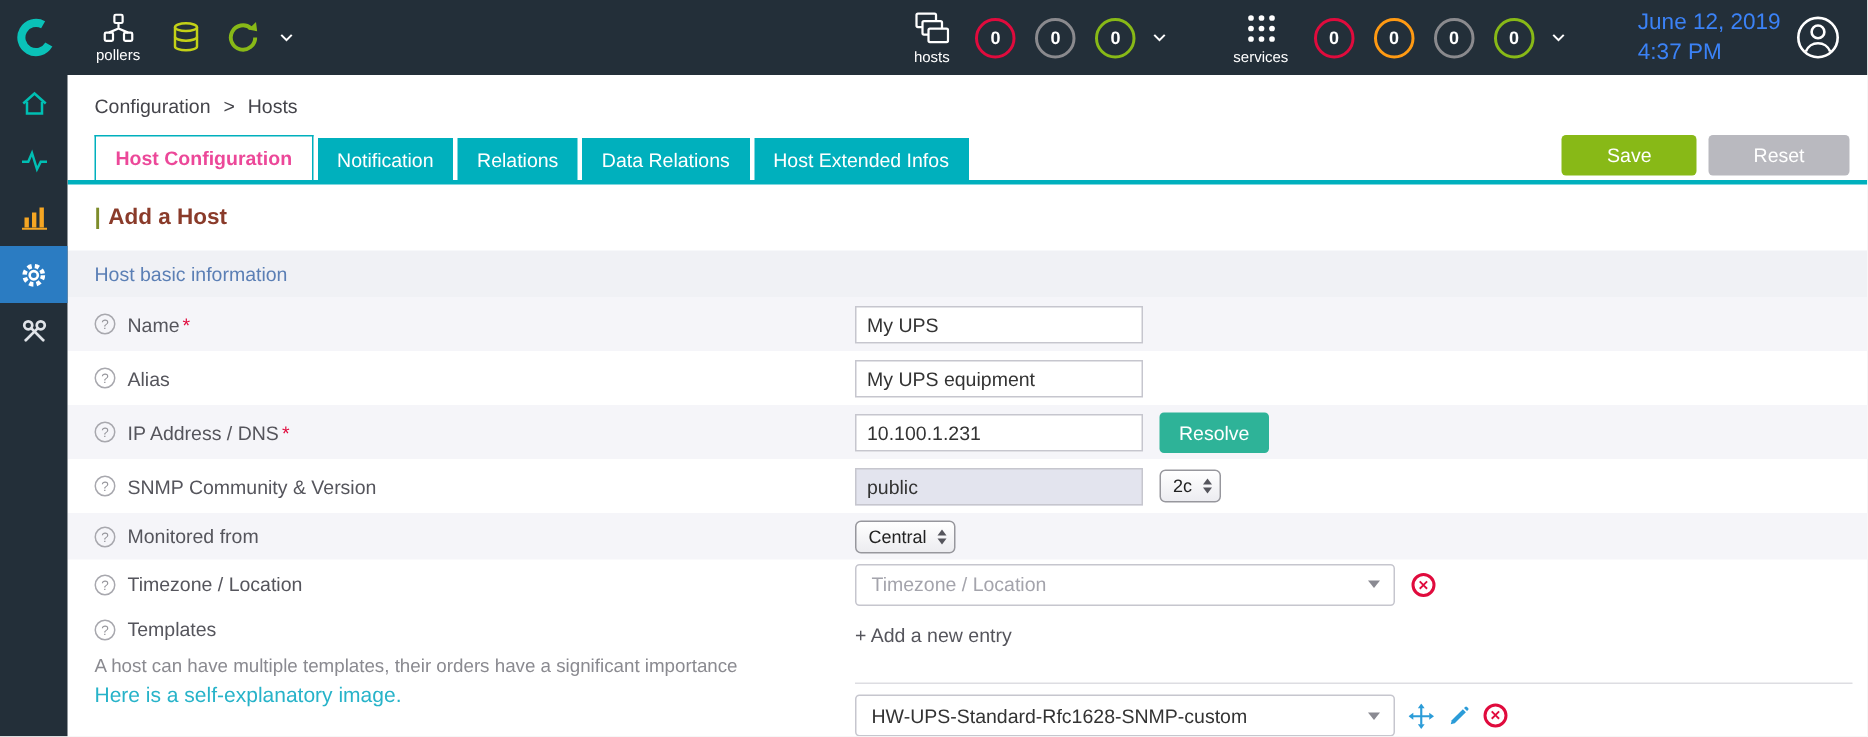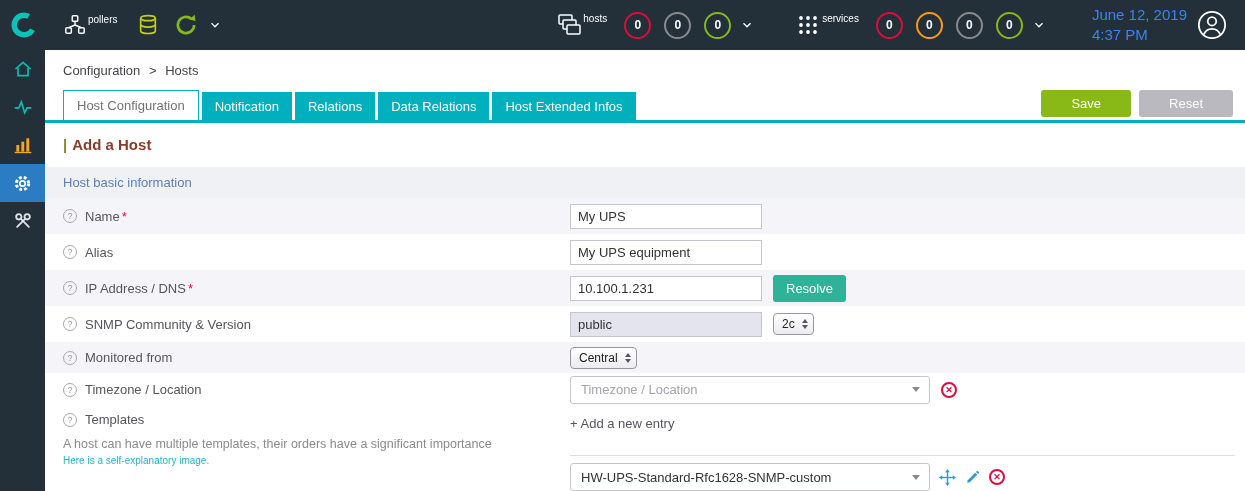--- a/index.html
+++ b/index.html
@@ -2,21 +2,21 @@
 <html><head>
 <meta charset="utf-8">
 <style>
   * { margin:0; padding:0; box-sizing:border-box; }
   body { font-family:"Liberation Sans", sans-serif; background:#e8e8e8; }
   .screen { position:relative; width:1245px; height:491px; overflow:hidden; background:#fff; }
 
   
   .topbar { position:absolute; top:0; left:0; right:0; height:50px; background:#232f39; display:flex; align-items:center; color:#fff; z-index:5; }
   .logo-box { width:48px; height:50px; display:flex; align-items:center; justify-content:center; }
-  .tb-item { display:flex; flex-direction:row; align-items:flex-start; gap:2px; }
+  .tb-item { display:flex; flex-direction:column; align-items:center; gap:2px; }
   .tb-label { font-size:10px; color:#ffffff; }
   .tb-icon { display:flex; align-items:center; justify-content:center; }
   .counter { width:27px; height:27px; border-radius:50%; border:2.5px solid #888; display:flex; align-items:center; justify-content:center; font-size:12px; font-weight:bold; color:#fff; margin-left:13px; background:transparent; cursor:pointer; }
   .c-critical { border-color:#e00b3d; }
   .c-warning  { border-color:#ff9a13; }
   .c-unknown  { border-color:#8a8a8e; }
   .c-ok       { border-color:#88b917; }
   .chev { margin-left:9px; display:flex; align-items:center; cursor:pointer; }
   .spacer { flex:1; }
   .datetime { margin-left:46px; margin-right:10px; font-size:15px; line-height:1.35; color:#3b82f6; }
@@ -28,21 +28,21 @@
   .side-item.active { background:#2b7cc2; }
 
   
   .content { position:absolute; top:50px; left:45px; right:0; bottom:0; background:#fff; overflow:hidden; }
   .breadcrumb { padding:13px 18px 12px; font-size:13px; color:#44444a; }
   .breadcrumb span { margin-right:5px; }
   .crumb-link { cursor:pointer; }
 
   .tabbar { position:relative; display:flex; align-items:flex-end; padding-left:18px; border-bottom:3px solid #00b0bd; }
   .tab { background:#00b0bd; color:#fff; font-size:13px; padding:7px 13px 6px; margin-right:3px; cursor:pointer; white-space:nowrap; }
-  .tab.active { background:#fff; color:#737373; border:1px solid #00b0bd; border-bottom:none; padding:7px 13px 7px; }
+  .tab.active { background:#fff; color:#ec4899; border:1px solid #00b0bd; border-bottom:none; padding:7px 13px 7px;font-weight:bold; }
   .tab-actions { position:absolute; right:12px; top:0; display:flex; gap:8px; }
   .btn { border:none; color:#fff; font-size:13px; padding:6px 30px; border-radius:3px; cursor:pointer; font-family:inherit; }
   .btn-save { background:#88b917; }
   .btn-reset { background:#b9b9bf; }
 
   .page-title { padding:13px 18px 9px; font-size:15px; font-weight:bold; color:#8a3b2a; }
   .page-title .tprefix { color:#7d8c2a; margin-right:5px; }
 
   .section-bar { margin-top:5px; background:#f0f1f5; color:#5b7fb5; font-size:13px; padding:8px 18px; }
 
@@ -68,21 +68,21 @@
   .s2-text.placeholder { color:#a4a4ac; }
   .s2-arrow { width:26px; height:100%; display:flex; align-items:center; justify-content:center; }
   .s2-tri { width:0; height:0; border-left:4.5px solid transparent; border-right:4.5px solid transparent; border-top:5.5px solid #8a8a92; }
 
   .clear-x { width:16px; height:16px; border-radius:50%; border:2px solid #e00b3d; color:#e00b3d; font-size:9px; font-weight:bold; display:inline-flex; align-items:center; justify-content:center; cursor:pointer; flex-shrink:0; }
 
   .templates-row { align-items:flex-start; padding-top:6px; padding-bottom:8px; }
   .tcol { flex-direction:column; align-items:flex-start; gap:4px; }
   .label-line { display:flex; align-items:center; gap:8px; }
   .help-text { color:#8a8a90; font-size:12.5px; margin-top:6px; }
-  .help-link { color:#27b3c9; font-size:10px; cursor:pointer; text-decoration:none; }
+  .help-link { color:#27b3c9; font-size:14px; cursor:pointer; text-decoration:none; }
   .tcol2 { flex-direction:column; align-items:stretch; gap:7px; padding-right:10px; }
   .add-entry { font-size:13px; color:#55555c; padding:4px 0 24px; border-bottom:1px solid #dddde2; cursor:pointer; }
   .tpl-select-row { display:flex; align-items:center; gap:9px; }
   .icon-btn { display:flex; align-items:center; cursor:pointer; }
 </style>
 </head>
 <body>
 
 <div class="screen">
 

